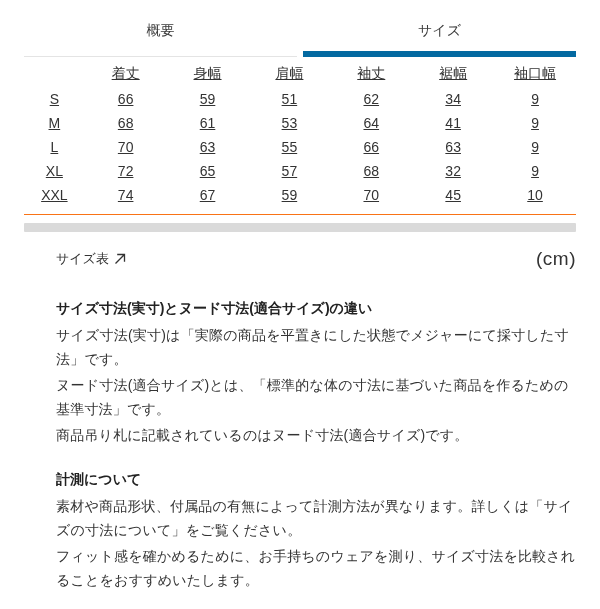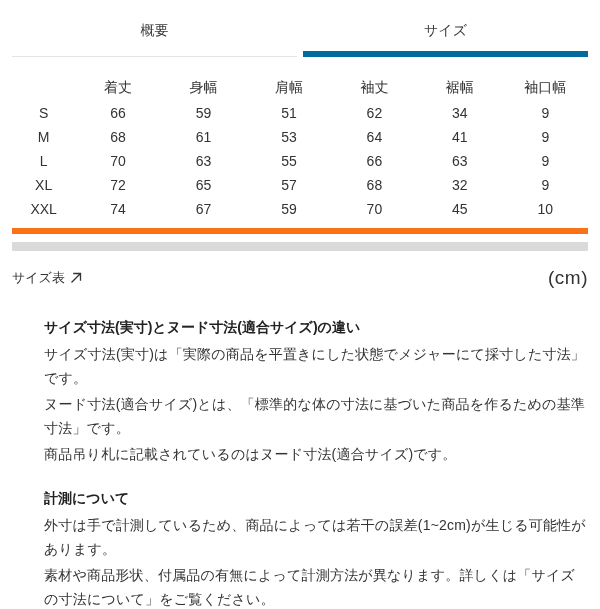--- a/index.html
+++ b/index.html
@@ -3,45 +3,45 @@
 <meta charset="utf-8">
 <style>
   * { margin: 0; padding: 0; box-sizing: border-box; }
   html, body { width: 600px; background: #fff; }
   body {
     height: 609px;
     font-family: "Liberation Sans", "DejaVu Sans", sans-serif;
     color: #333;
     overflow: hidden;
   }
-  .page { width: 600px; height: 609px; background: #fff; padding: 0 12px; }
+  .page { width: 600px; height: 609px; background: #fff; padding: 0 24px; }
 
   
   .tabs { display: flex; column-gap: 6px; padding-top: 12px; }
   .tab {
     flex: 1; text-align: center; font-size: 14px; color: #3a3a3a;
     padding: 10px 0 12px 0; border-bottom: 1px solid #e4e4e4; cursor: pointer;
   }
   .tab.active { border-bottom: 6px solid #0369a1; padding-bottom: 11px; }
 
   
-  .size-table-wrap { margin-top: 14px; border-bottom: 6px solid #f97316; padding-bottom: 7px; }
+  .size-table-wrap { margin-top: 0; border-bottom: 1px solid #f97316; padding-bottom: 7px; text-decoration: underline; }
   table.size-table { width: 100%; border-collapse: collapse; table-layout: fixed; }
   table.size-table th, table.size-table td {
     font-weight: normal; font-size: 14px; color: #333; text-align: center;
     padding: 0; height: 24px; vertical-align: middle; white-space: nowrap;
   }
   table.size-table thead th { height: 30px; padding-top: 4px; }
   table.size-table .col-size { width: 11%; }
 
   
   .hscrollbar { margin-top: 8px; height: 9px; background: #dadada; border-radius: 1px; }
 
   
-  .links-row { margin-top: 16px; display: flex; align-items: center; font-size: 13px; }
+  .links-row { margin-top: 16px; display: flex; align-items: center; font-size: 13px; margin-left: 32px; }
   .text-link { display: inline-flex; align-items: center; gap: 5px; color: #333; cursor: pointer; }
   .text-link + .text-link { margin-left: 26px; }
   .ext-icon { display: inline-block; width: 12px; height: 12px; }
   .unit { margin-left: auto; font-size: 19px; color: #333; letter-spacing: 0.5px; }
 
   
   .section { margin-top: 27px; margin-left: 32px; }
   .section + .section { margin-top: 20px; }
   .section-heading { font-size: 14px; font-weight: bold; color: #222; line-height: 1.6; margin-bottom: 5px; }
   .section p { font-size: 14px; line-height: 1.68; color: #333; margin-bottom: 3px; letter-spacing: 0.2px; }
@@ -142,18 +142,17 @@
 
   <div class="section">
     <div class="section-heading">サイズ寸法(実寸)とヌード寸法(適合サイズ)の違い</div>
     <p>サイズ寸法(実寸)は「実際の商品を平置きにした状態でメジャーにて採寸した寸法」です。</p>
     <p>ヌード寸法(適合サイズ)とは、「標準的な体の寸法に基づいた商品を作るための基準寸法」です。</p>
     <p>商品吊り札に記載されているのはヌード寸法(適合サイズ)です。</p>
   </div>
 
   <div class="section">
     <div class="section-heading">計測について</div>
-    <p>外寸は手で計測しているため、商品によっては若干の誤差(1~2cm)が生じる可能性があります。</p>
     <p>素材や商品形状、付属品の有無によって計測方法が異なります。詳しくは「サイズの寸法について」をご覧ください。</p>
     <p>フィット感を確かめるために、お手持ちのウェアを測り、サイズ寸法を比較されることをおすすめいたします。</p>
   </div>
 
 </div>
 
 </body></html>

